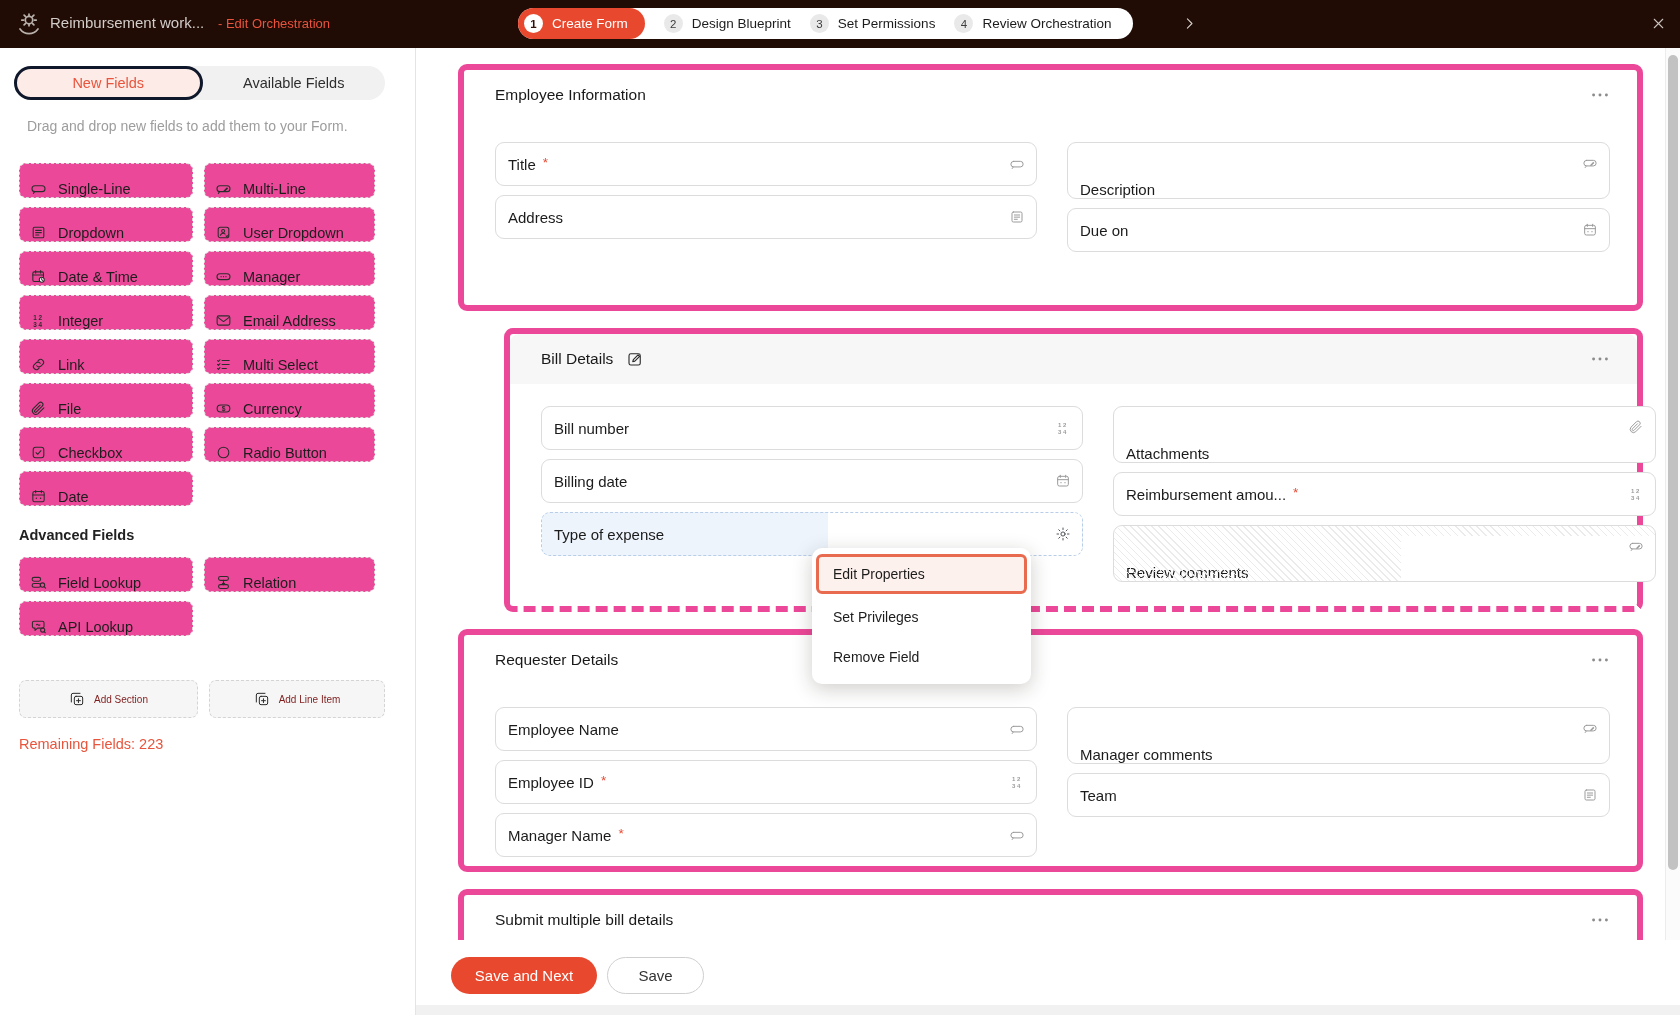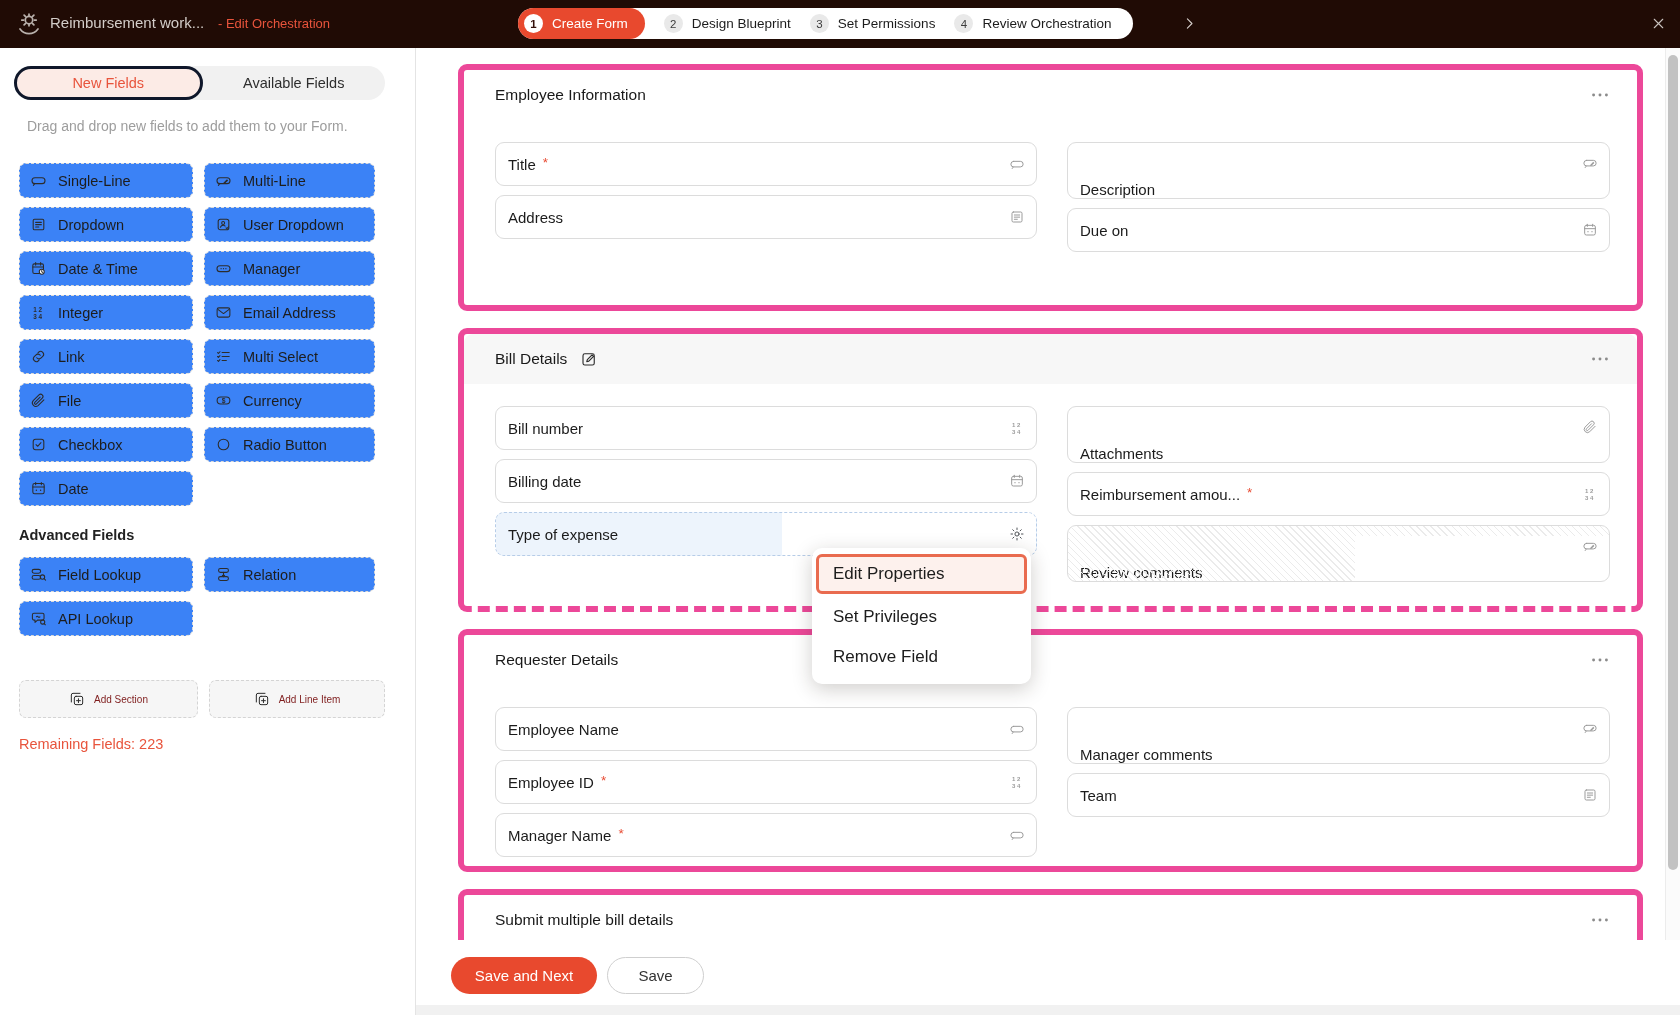--- a/index.html
+++ b/index.html
@@ -29,43 +29,43 @@
   
   .sidebar{position:absolute;left:0;top:48px;width:415px;bottom:0;background:#fff;border-right:1px solid #e4e4e4;}
   .tabs{position:absolute;left:14px;top:18px;width:371px;height:34px;background:#f1f1f1;border-radius:18px;display:flex;}
   .tab{flex:1;display:flex;align-items:center;justify-content:center;font-size:14.5px;color:#2e2e2e;
        border-radius:18px;box-sizing:border-box;cursor:pointer;}
   .tab.active{background:#fcebe6;border:3px solid #0f172a;color:#e8543c;}
   .hint{position:absolute;left:27px;top:70px;font-size:14px;color:#9d9d9d;}
   .grid{position:absolute;left:19px;width:356px;display:grid;grid-template-columns:174px 171px;gap:9px 11px;}
   #fields-grid{top:115px;}
   #adv-grid{top:509px;}
-  .fbtn{height:35px;border:1px dashed #d9d9d9;border-radius:7px;display:flex;align-items:center;
-        padding:0 10px;background:#3b82f6;box-sizing:border-box;cursor:grab;}
+  .fbtn{height:35px;border:1px dashed #d9d9d9;border-radius:7px;display:flex;align-items:flex-end;
+        padding:0 10px;background:#ec4899;box-sizing:border-box;cursor:grab;}
   .fbtn .ic{width:17px;height:17px;color:#2c2c2c;flex:none;}
   .fbtn .flbl{margin-left:11px;font-size:14.5px;color:#1d1d1d;white-space:nowrap;}
   .adv-title{position:absolute;left:19px;top:479px;font-size:14.5px;font-weight:bold;color:#222;}
   .addrow{position:absolute;left:19px;top:632px;display:flex;gap:11px;}
   .addbtn{height:38px;background:#f6f6f6;border:1px dashed #d4d4d4;border-radius:7px;display:flex;
           align-items:center;justify-content:center;font-size:10px;color:#7f1d1d;box-sizing:border-box;cursor:pointer;}
   .addbtn .ic{width:16px;height:16px;color:#2c2c2c;margin-right:9px;}
   #add-section-btn{width:179px;}
   #add-line-btn{width:176px;}
   .remaining{position:absolute;left:19px;top:688px;font-size:14.5px;color:#e8543c;}
 
   
   .main{position:absolute;left:416px;top:48px;right:14px;bottom:0;overflow:hidden;background:#fff;}
   .content{position:absolute;left:42px;top:16px;width:1185px;}
   .section{border:6px solid #ec4899;border-radius:9px;margin-bottom:17px;background:#fff;
            position:relative;box-sizing:border-box;}
   .section:nth-of-type(1){height:247px;}
   .section:nth-of-type(2){height:284px;}
   .section:nth-of-type(3){height:243px;}
   .section:nth-of-type(4){height:152px;}
-  .section.dashed-bottom{border-bottom-style:dashed;}
+  .section.dashed-bottom{border-bottom-style:dashed;margin-left:46px;}
   .sec-head{height:50px;display:flex;align-items:center;padding:0 26px 0 31px;border-radius:9px 9px 0 0;}
   .section.shaded-head .sec-head{background:#f7f7f7;}
   .sec-title{font-size:15.5px;color:#191919;}
   .title-ic{width:18px;height:18px;margin-left:13px;color:#2a2a2a;cursor:pointer;}
   .more{margin-left:auto;width:22px;height:22px;color:#8b8b8b;cursor:pointer;}
   .sec-body{display:grid;grid-template-columns:542px 543px;column-gap:30px;padding:22px 39px 0 31px;}
   .col{display:flex;flex-direction:column;gap:9px;}
   .ffield{position:relative;height:44px;border:1px solid #dcdcdc;border-radius:9px;background:#fff;
           display:flex;align-items:center;padding:0 42px 0 12px;box-sizing:border-box;cursor:grab;}
   .ffield.tall{height:57px;align-items:flex-end;padding-top:12px;}
@@ -77,21 +77,21 @@
   .ffield.selected .f-ic{color:#4f5358;cursor:pointer;}
   .ffield.hatched{overflow:hidden;}
   .ffield.hatched::before{content:"";position:absolute;left:0;top:0;bottom:0;width:53%;
       background:repeating-linear-gradient(45deg,#ebebeb 0 1px,rgba(255,255,255,0) 1px 5px);}
   .ffield.hatched::after{content:"";position:absolute;left:53%;top:0;right:0;height:10px;
       background:repeating-linear-gradient(45deg,#ebebeb 0 1px,rgba(255,255,255,0) 1px 5px);}
 
   
   .menu{position:absolute;left:812px;top:548px;width:219px;background:#fff;border-radius:10px;
         box-shadow:0 5px 20px rgba(40,30,25,.22);padding:5px 0 7px;z-index:40;box-sizing:border-box;}
-  .menu-item{height:40px;display:flex;align-items:center;padding:0 21px;font-size:17px;color:#1c1c1c;cursor:pointer;}
+  .menu-item{height:40px;display:flex;align-items:center;padding:0 21px;font-size:14px;color:#1c1c1c;cursor:pointer;}
   .menu-item.hl{margin:1px 4px 3px;border:3px solid #e96b4f;background:#fdf1ed;border-radius:6px;
         height:40px;padding:0 14px;box-sizing:border-box;}
 
   
   .footer{position:absolute;left:416px;right:0;top:940px;height:75px;background:#fff;z-index:30;}
   .btn{position:absolute;top:17px;height:37px;border-radius:19px;font-size:15px;display:flex;
        align-items:center;justify-content:center;box-sizing:border-box;cursor:pointer;}
   .btn-primary{left:35px;width:146px;background:#e8492e;color:#fff;}
   .btn-secondary{left:191px;width:97px;background:#fff;color:#333;border:1px solid #cfcfcf;}
   .strip{position:absolute;left:416px;right:0;top:1005px;height:10px;background:#f1f1f1;z-index:31;}

